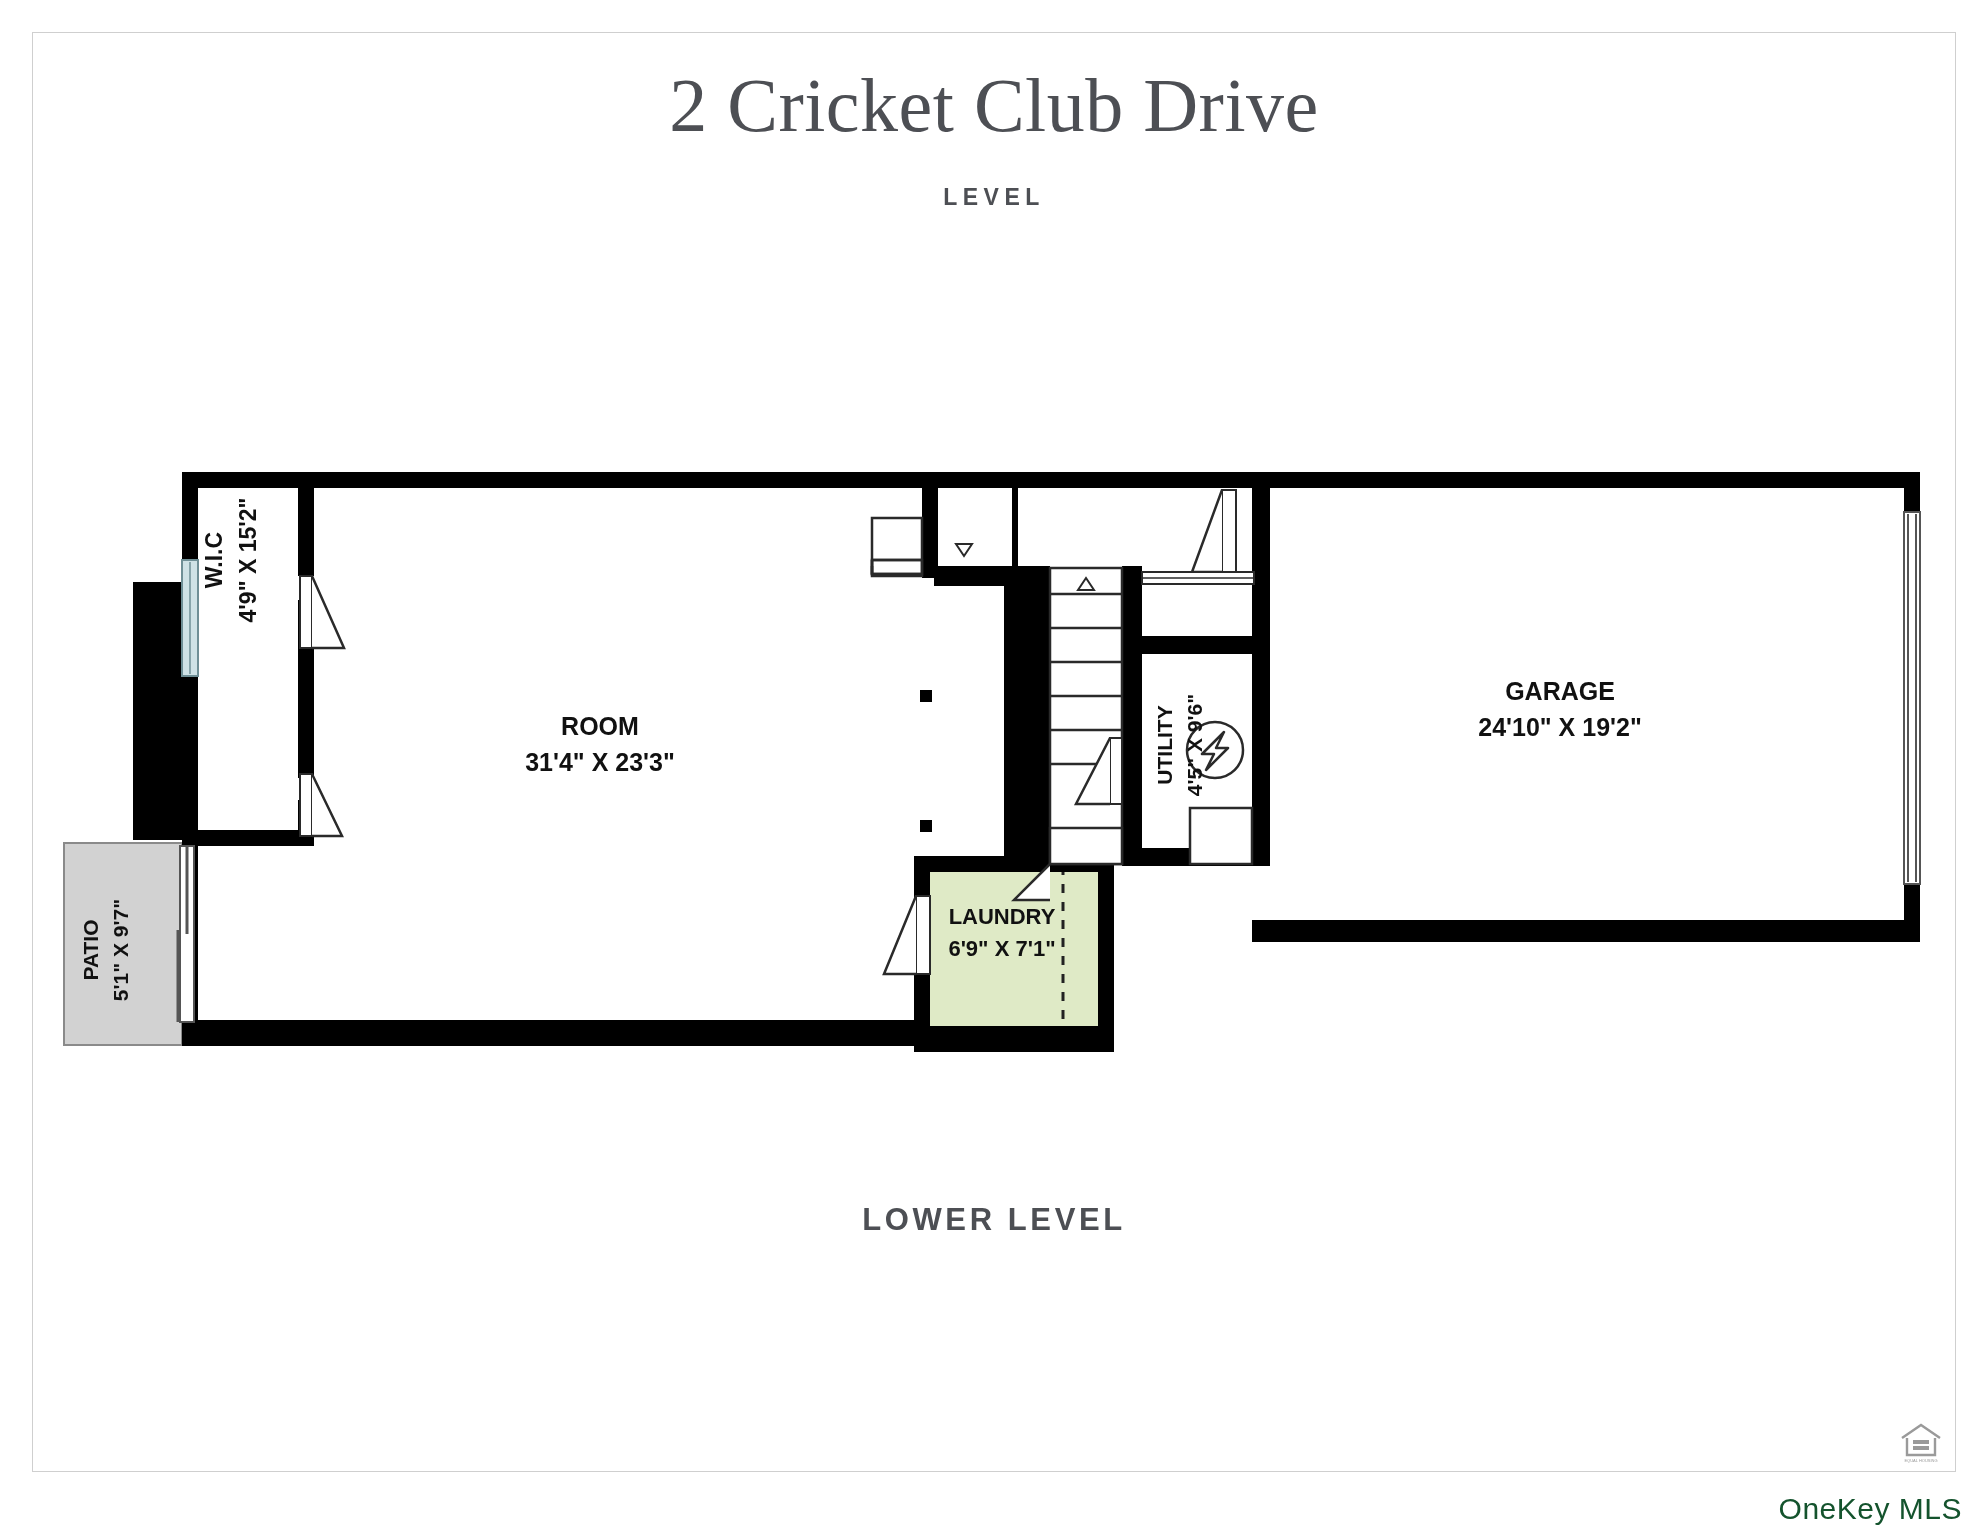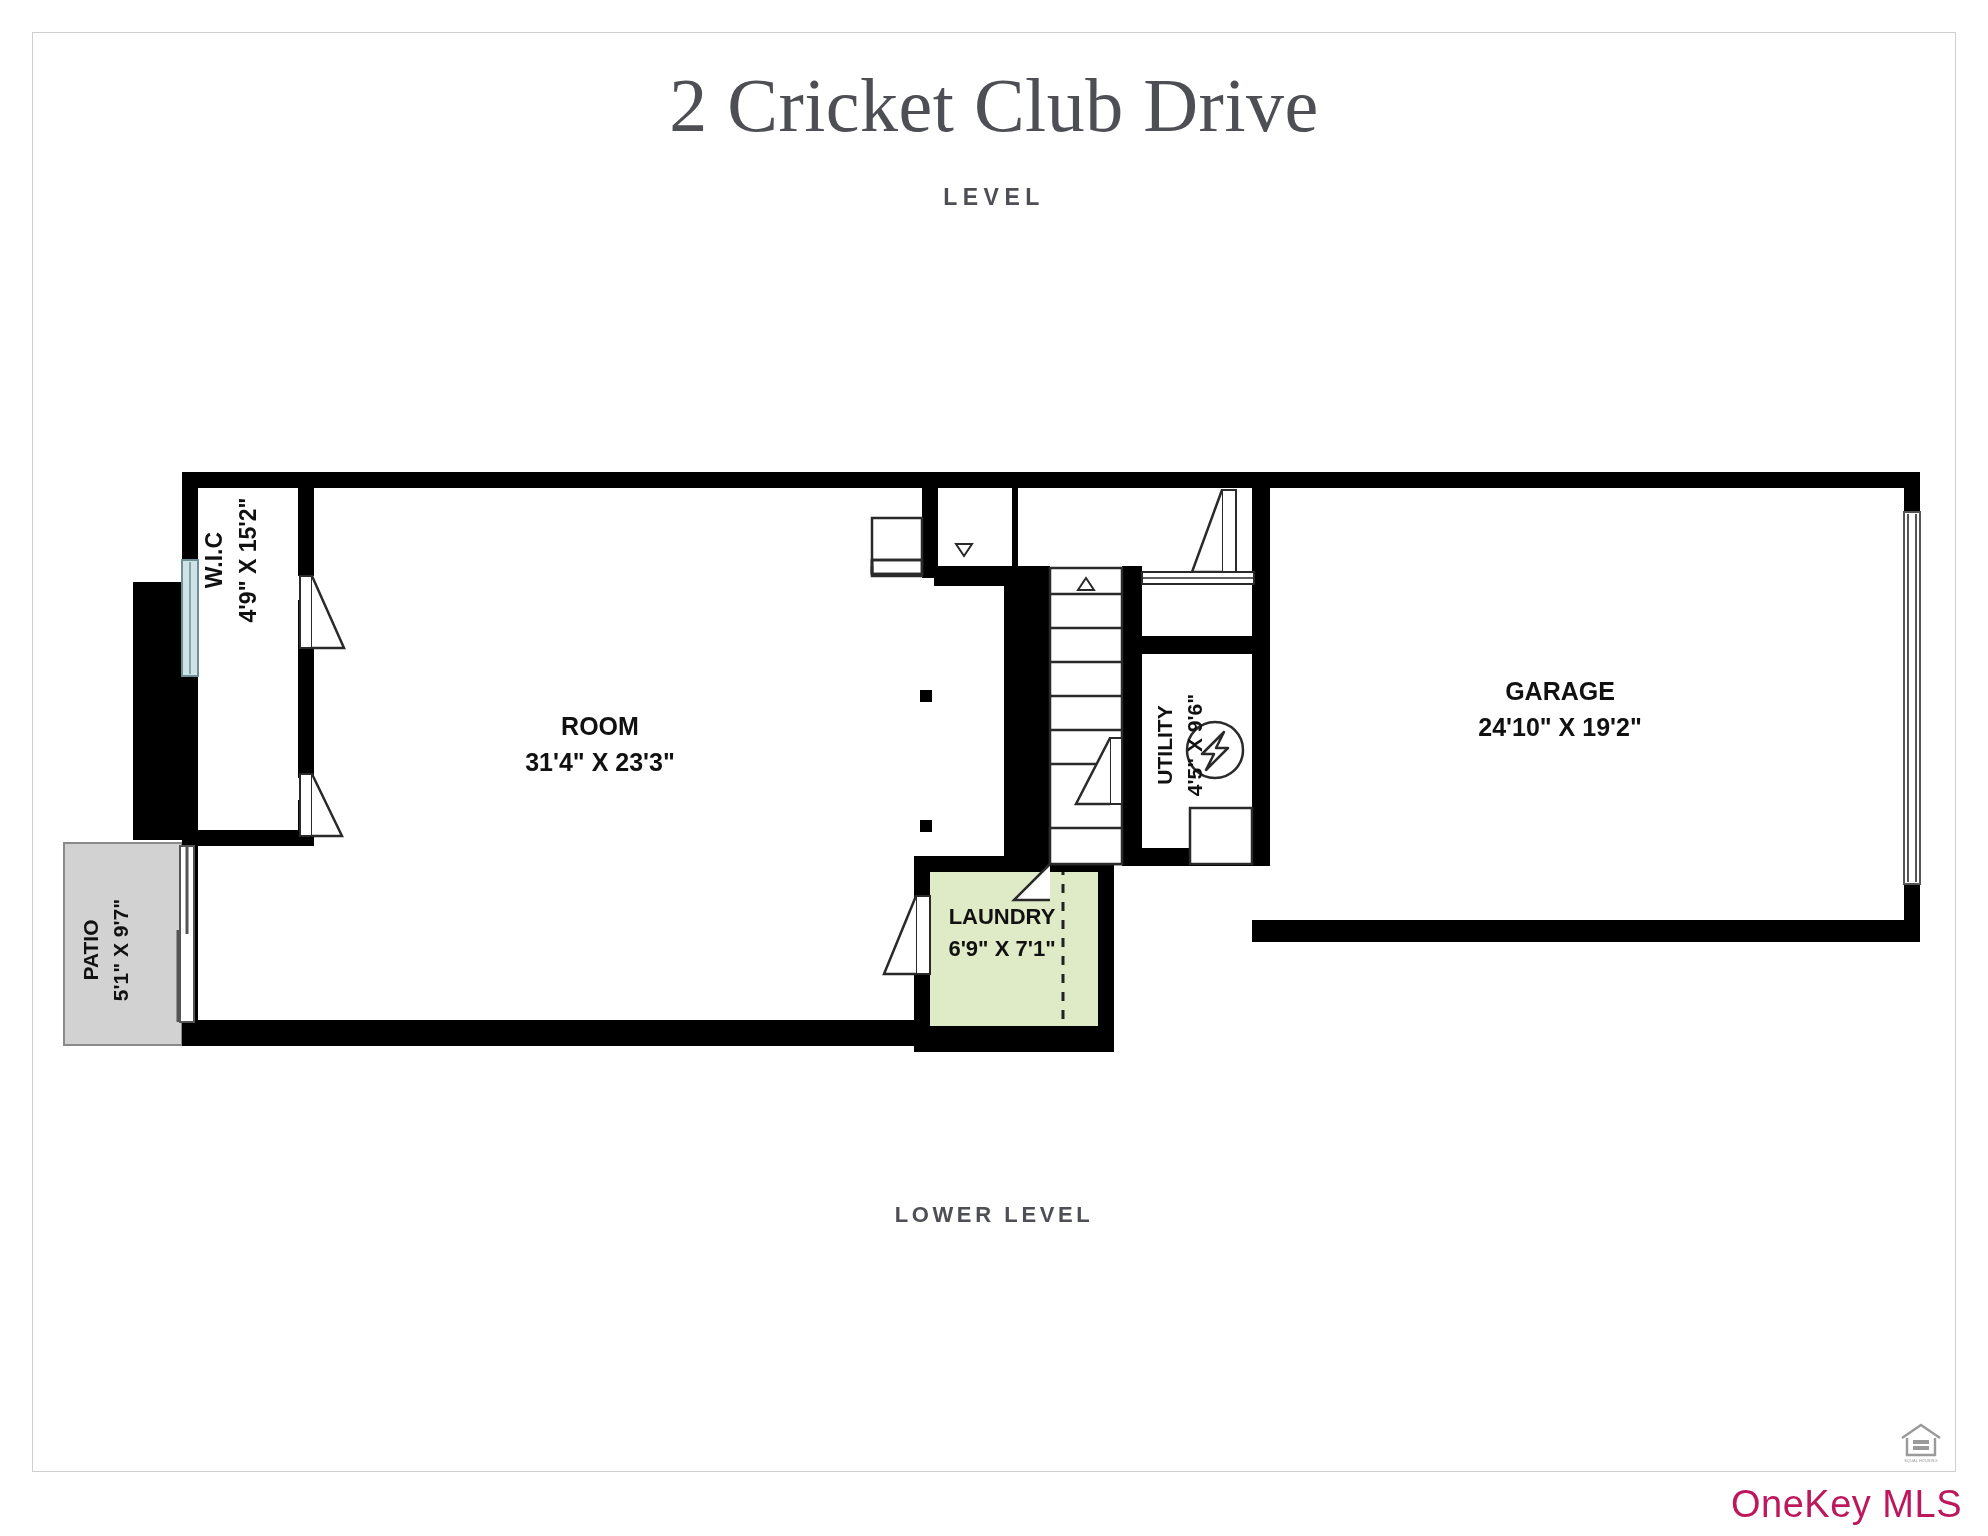--- a/index.html
+++ b/index.html
@@ -48,38 +48,38 @@
     font-weight: bold;
     letter-spacing: 5.5px;
     color: #4d4f54;
   }
   #levelLabel {
     position: absolute;
     left: 0;
     top: 1202px;
     width: 1988px;
     text-align: center;
-    font-size: 22px;
+    font-size: 31px;
     font-weight: bold;
     letter-spacing: 3.6px;
     color: #4d4f54;
   }
   #planWrap {
     position: absolute;
     left: 0;
     top: 0;
     width: 1988px;
     height: 1536px;
   }
   #watermark {
     position: absolute;
     right: 26px;
     bottom: 10px;
-    font-size: 38px;
-    color: #be185d;
+    font-size: 30px;
+    color: #14532d;
     letter-spacing: 0.5px;
     text-align: center;
   }
   #ehoLogo {
     position: absolute;
     right: 44px;
     bottom: 72px;
     width: 46px;
     height: 46px;
   }

